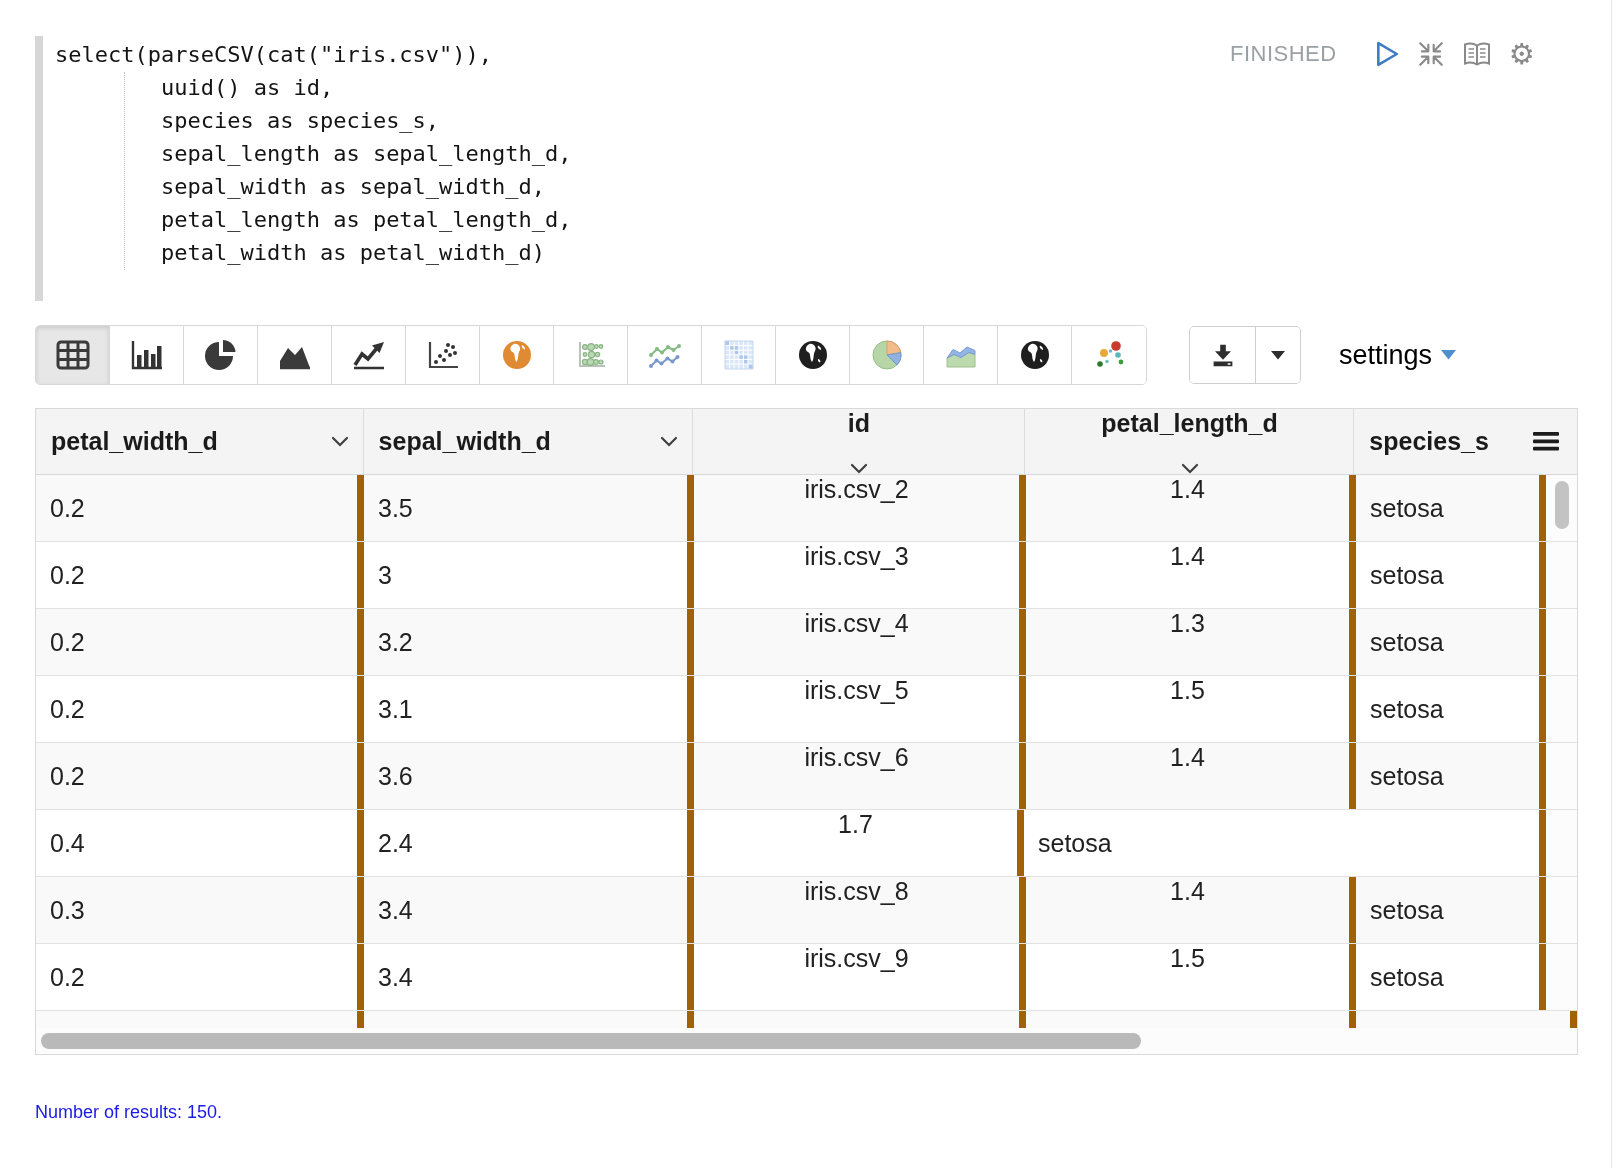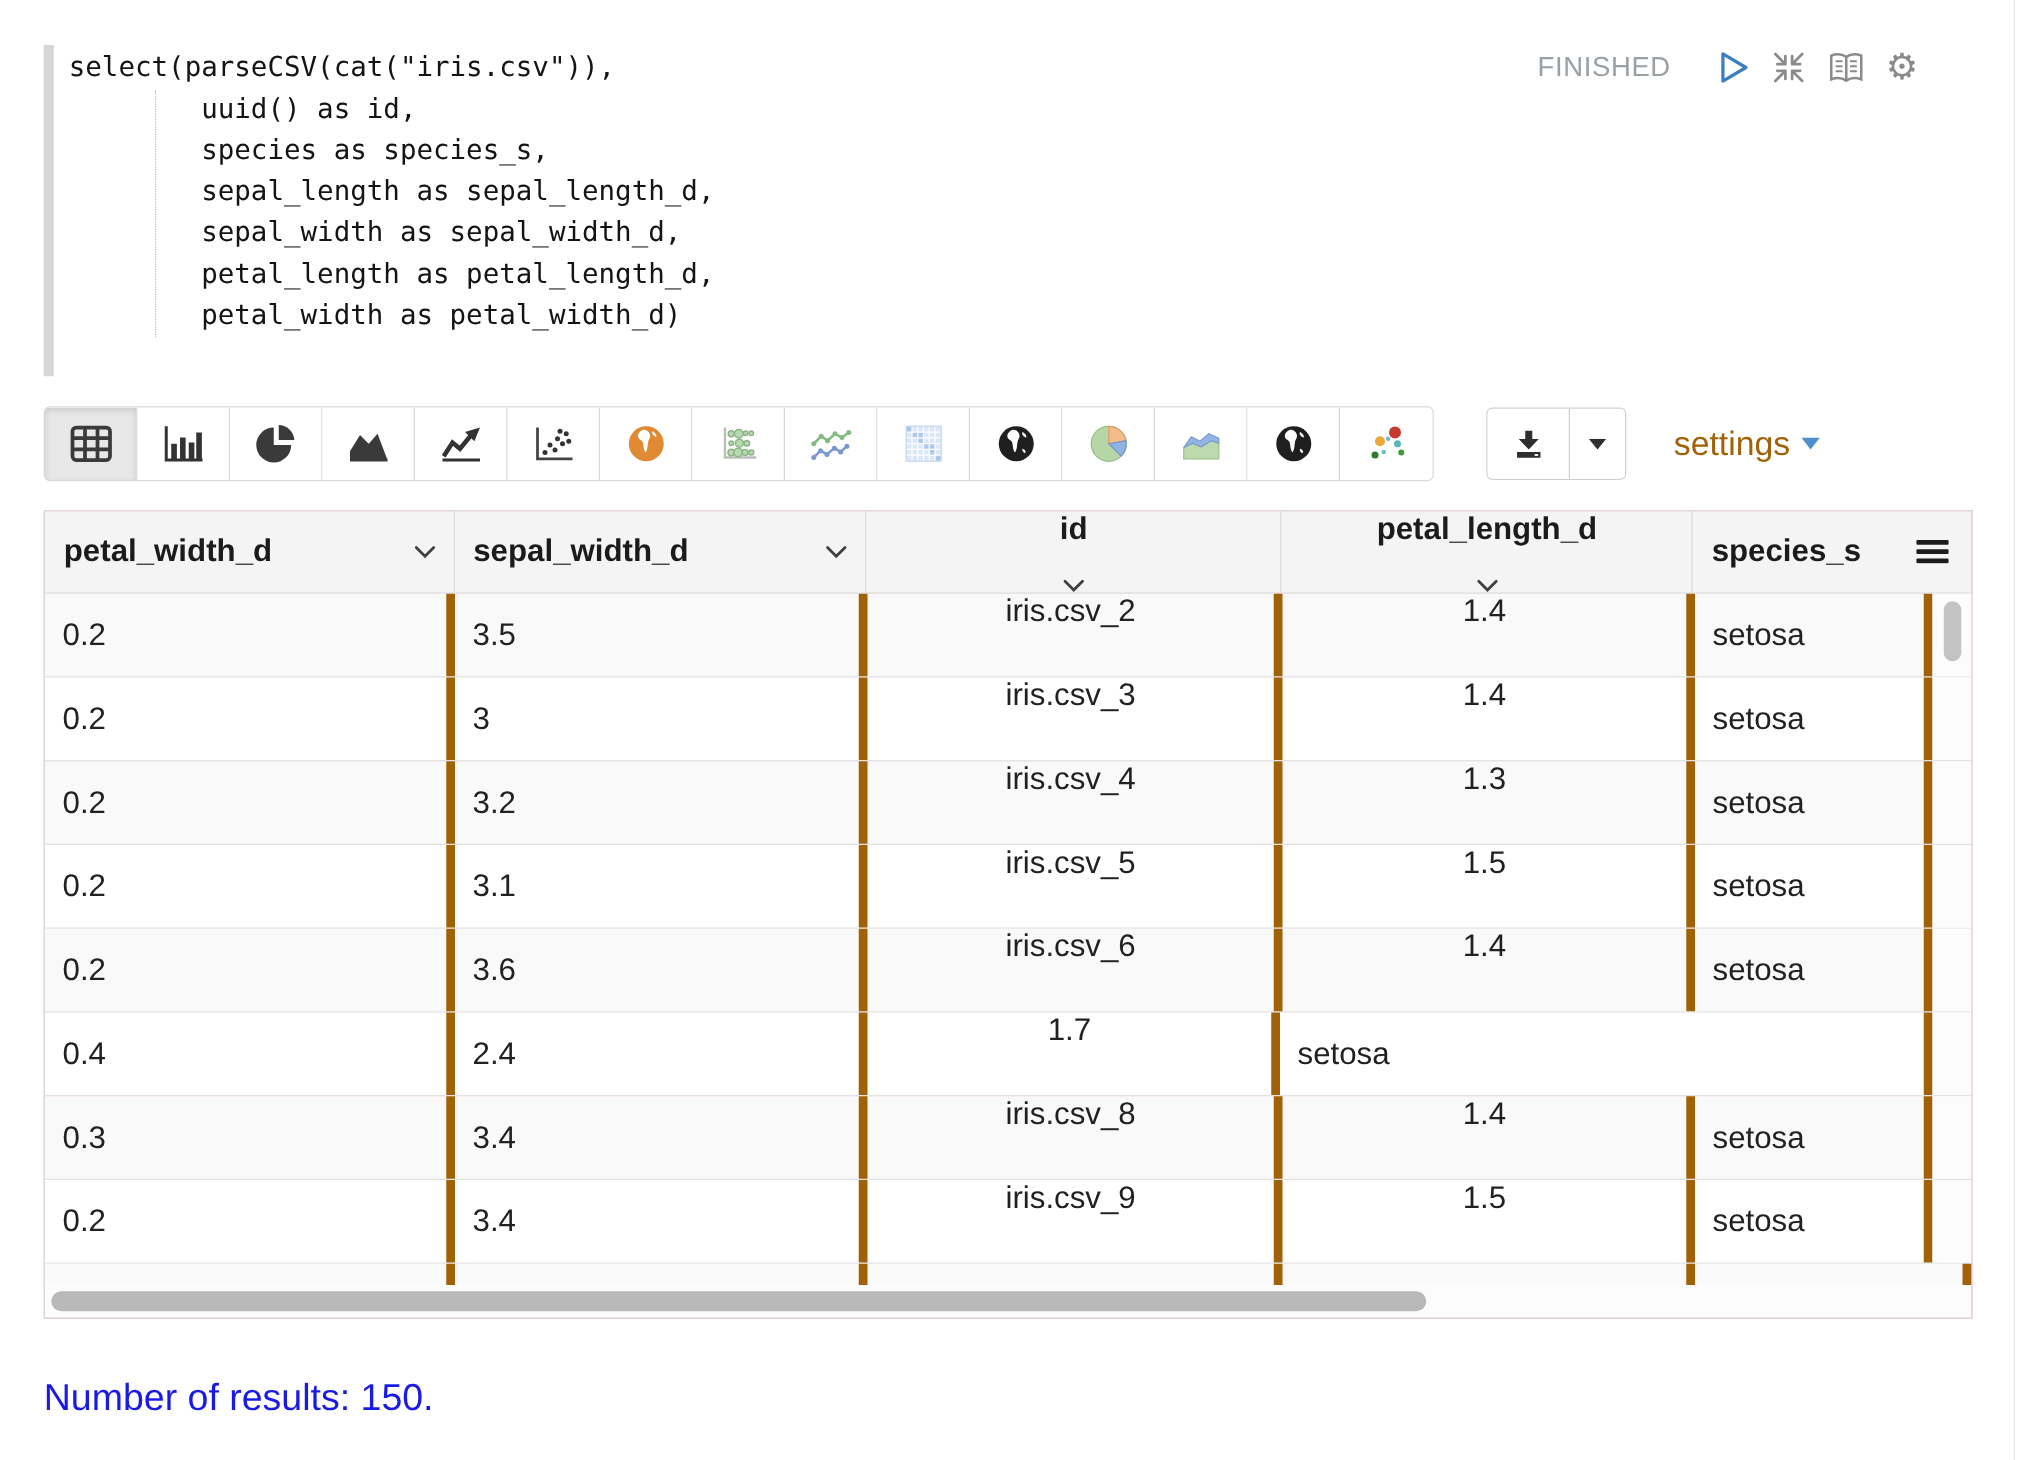--- a/index.html
+++ b/index.html
@@ -26,21 +26,21 @@
   .toolbar { position:absolute; left:35px; top:325px; display:flex; align-items:center; }
   .chart-group { display:flex; border:1px solid #d8d8d8; border-radius:5px; overflow:hidden; background:#fff; }
   .chart-btn { width:74px; height:58px; display:flex; align-items:center; justify-content:center;
     border-right:1px solid #d8d8d8; background:#fff; cursor:pointer; }
   .chart-btn:last-child { border-right:none; }
   .chart-btn.active { background:#e7e7e7; box-shadow:inset 0 2px 5px rgba(0,0,0,.13); }
   .dl-group { display:flex; margin-left:42px; border:1px solid #cfcfcf; border-radius:5px; overflow:hidden; height:58px; }
   .dl-main { width:66px; display:flex; align-items:center; justify-content:center; background:#fff; border-right:1px solid #cfcfcf; }
   .dl-caret { width:44px; display:flex; align-items:center; justify-content:center; background:#fff; }
   .settings-link { margin-left:38px; display:flex; align-items:center; gap:9px;
-    color:#a16207; font-size:27px; cursor:pointer; }
+    color:#000000; font-size:27px; cursor:pointer; }
 
   
   .grid { position:absolute; left:35px; top:408px; width:1543px; border:1px solid #d9d9d9; background:#f9a8d4; }
   .thead { display:flex; height:66px; background:#f4f4f4; border-bottom:1px solid #d9d9d9; }
   .th { display:flex; align-items:center; justify-content:space-between; padding:0 14px 0 15px;
     font-weight:bold; font-size:25px; color:#1b1b1b; border-right:1px solid #dcdcdc; overflow:hidden; white-space:nowrap; }
   .th-menu { width:62px; display:flex; align-items:center; justify-content:center; }
   .c0 { width:328px; } .c1 { width:330px; } .c2 { width:332px;flex-direction:column; } .c3 { width:330px;flex-direction:column; }
   .th.c4 { width:161px; border-right:none; padding-right:0; }
   .tbody { position:relative; }
@@ -51,21 +51,21 @@
     border-right:7px solid #a16207; overflow:hidden; white-space:nowrap; }
   .tcell.c4 { flex:1; margin-right:0; }
   .sb-gutter { width:31px; background:#fcfcfc; }
   .vscroll-thumb { position:absolute; right:8px; top:6px; width:14px; height:48px;
     border-radius:7px; background:#c3c3c3; }
   .hscroll { position:relative; height:26px; background:#fcfcfc; }
   .hscroll-thumb { position:absolute; left:5px; top:5px; width:1100px; height:16px;
     border-radius:8px; background:#b9b9b9; }
 
   
-  .results-note { position:absolute; left:35px; top:1102px; font-size:30px; color:#1a1ae6; }
+  .results-note { position:absolute; left:35px; top:1102px; font-size:18px; color:#1a1ae6; }
 
   svg { display:block; }
 </style>
 </head>
 <body>
 
 <div class="page">
   <div class="page-edge"></div>
 
   <div class="code-wrap">

